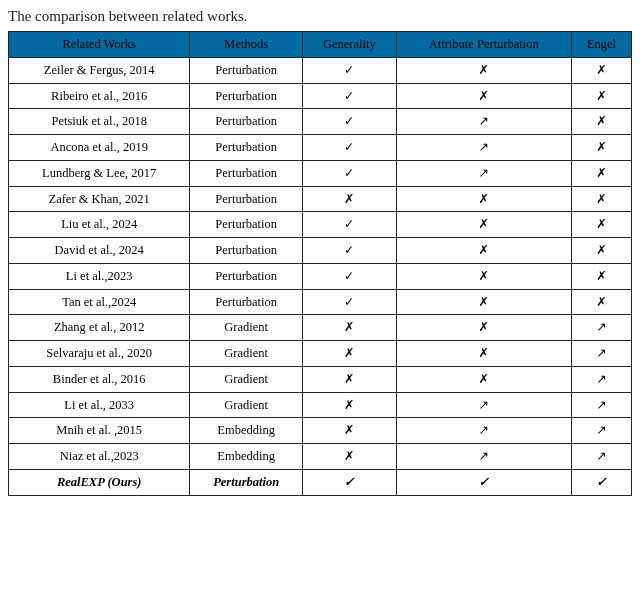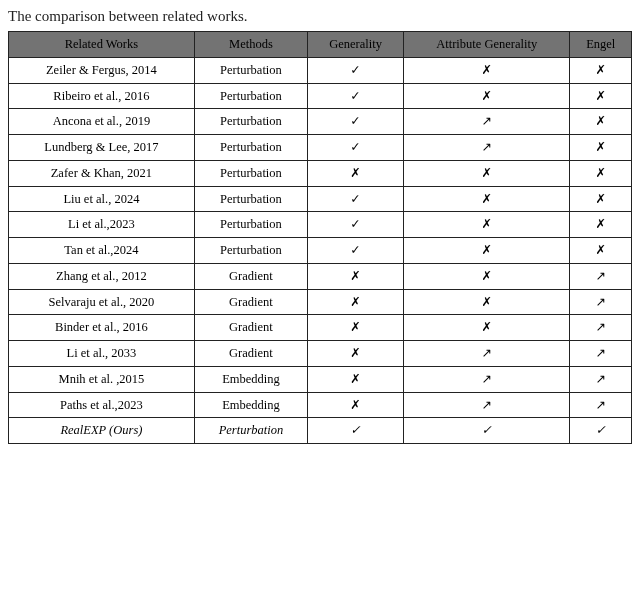--- a/index.html
+++ b/index.html
@@ -21,60 +21,67 @@
     }
     th, td {
       border: 1px solid #222;
       padding: 3px 6px;
       text-align: center;
       font-size: 12.5px;
       line-height: 1.5;
     }
     th {
       font-weight: normal;
-      background: #737373;
+      background: #0369a1;
       font-family: Liberation Serif, serif;
     }
     td.related-works {
       text-align: center;
     }
     tr.highlight-row td {
       font-style: italic;
-      font-weight: normal;
+      font-weight: bold;
       border-top: 1.5px solid #222;
     }
   </style>
 </head>
 <body>
 
 <p class="caption">The comparison between related works.</p>
 
 <table>
   <thead>
     <tr>
       <th>Related Works</th>
       <th>Methods</th>
       <th>Generality</th>
-      <th>Attribute Generality</th>
+      <th>Attribute Perturbation</th>
       <th>Engel</th>
     </tr>
   </thead>
   <tbody id="table-body">
   <tr>
         <td class="related-works">Zeiler &amp; Fergus, 2014</td>
         <td>Perturbation</td>
         <td>✓</td>
         <td>✗</td>
         <td>✗</td>
       </tr>
       <tr>
         <td class="related-works">Ribeiro et al., 2016</td>
         <td>Perturbation</td>
         <td>✓</td>
         <td>✗</td>
+        <td>✗</td>
+      </tr>
+      <tr>
+        <td class="related-works">Petsiuk et al., 2018</td>
+        <td>Perturbation</td>
+        <td>✓</td>
+        <td>↗</td>
         <td>✗</td>
       </tr>
       <tr>
         <td class="related-works">Ancona et al., 2019</td>
         <td>Perturbation</td>
         <td>✓</td>
         <td>↗</td>
         <td>✗</td>
       </tr>
       <tr>
@@ -86,20 +93,27 @@
       </tr>
       <tr>
         <td class="related-works">Zafer &amp; Khan, 2021</td>
         <td>Perturbation</td>
         <td>✗</td>
         <td>✗</td>
         <td>✗</td>
       </tr>
       <tr>
         <td class="related-works">Liu et al., 2024</td>
+        <td>Perturbation</td>
+        <td>✓</td>
+        <td>✗</td>
+        <td>✗</td>
+      </tr>
+      <tr>
+        <td class="related-works">David et al., 2024</td>
         <td>Perturbation</td>
         <td>✓</td>
         <td>✗</td>
         <td>✗</td>
       </tr>
       <tr>
         <td class="related-works">Li et al.,2023</td>
         <td>Perturbation</td>
         <td>✓</td>
         <td>✗</td>
@@ -141,21 +155,21 @@
         <td>↗</td>
       </tr>
       <tr>
         <td class="related-works">Mnih et al. ,2015</td>
         <td>Embedding</td>
         <td>✗</td>
         <td>↗</td>
         <td>↗</td>
       </tr>
       <tr>
-        <td class="related-works">Paths et al.,2023</td>
+        <td class="related-works">Niaz et al.,2023</td>
         <td>Embedding</td>
         <td>✗</td>
         <td>↗</td>
         <td>↗</td>
       </tr>
       <tr class="highlight-row">
         <td class="related-works">RealEXP  (Ours)</td>
         <td>Perturbation</td>
         <td>✓</td>
         <td>✓</td>

